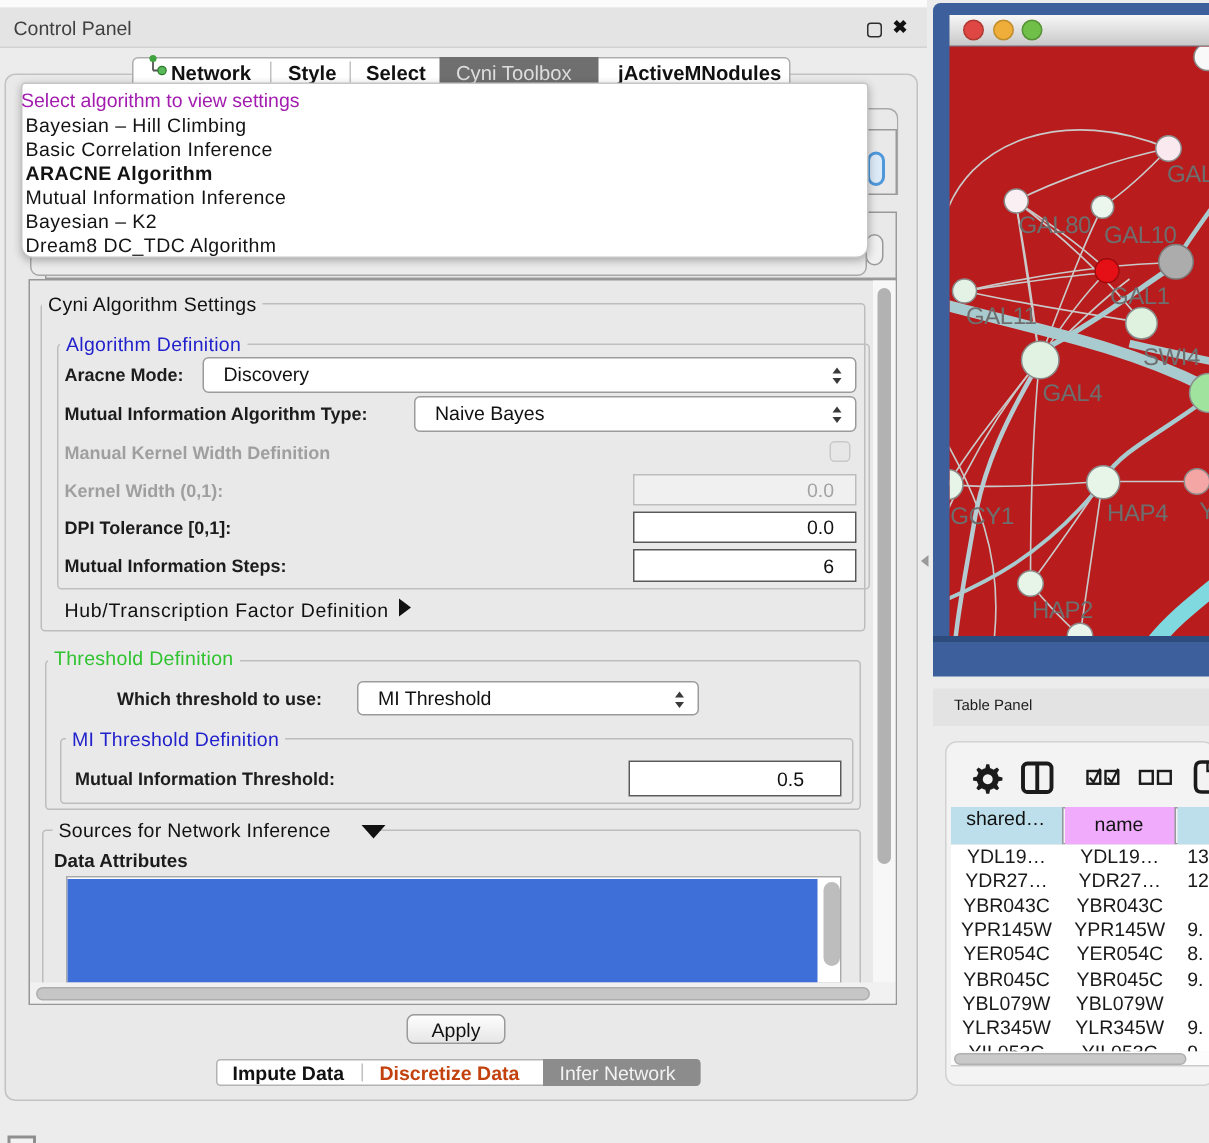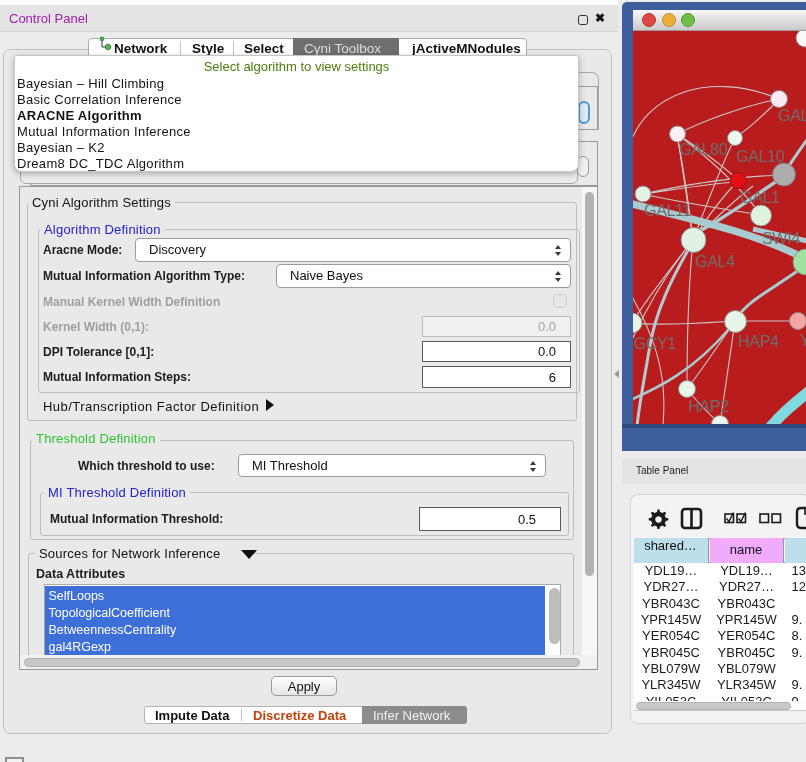--- a/index.html
+++ b/index.html
@@ -17,21 +17,21 @@
 .nfield { background:#fff; border:1.5px solid #595959; font-size:13px; color:#111; text-align:right; }
 .grp { border:1px solid #bdbdbd; border-radius:3px; }
 .gtitle { position:absolute; background:#E9E9E9; padding:0 4px; font-size:13px; letter-spacing:0.2px; white-space:nowrap; }
 </style>
 </head>
 <body>
 <div id="stage">
 
 <div class="abs" style="left:0;top:0;width:618px;height:5px;background:#FBFBFB;"></div>
 <div class="abs" style="left:0;top:5px;width:618px;height:27px;background:#E4E4E4;border-bottom:1px solid #d2d2d2;"></div>
-<div class="abs" style="left:9px;top:11px;font-size:13px;color:#a21caf;">Control Panel</div>
+<div class="abs" style="left:9px;top:11px;font-size:13px;color:#404040;">Control Panel</div>
 <div class="abs" style="left:578px;top:14.5px;width:10px;height:10px;border:1.6px solid #2e2e2e;border-radius:2.5px;background:transparent;"></div>
 <div class="abs" style="left:595px;top:12px;font-size:12px;font-weight:bold;color:#111;line-height:12px;">✖</div>
 
 <div class="abs" style="left:3px;top:49px;width:608.5px;height:685px;background:#E9E9E9;border:1px solid #c2c2c2;border-radius:7px;"></div>
 
 <div class="abs" style="left:560px;top:72px;width:38.5px;height:58px;border-top:1px solid #a8a8a8;border-right:1px solid #a8a8a8;border-radius:0 7px 0 0;"></div>
 <div class="abs" style="left:30px;top:86px;width:568px;height:44px;border:1px solid #9a9a9a;"></div>
 <div class="abs" style="left:578px;top:101px;width:12px;height:23px;border:2.5px solid #4E97D9;border-radius:6px;background:#DCE9F7;"></div>
 <div class="abs" style="left:30px;top:141px;width:568px;height:45px;border:1px solid #9a9a9a;"></div>
 <div class="abs" style="left:577px;top:156px;width:12px;height:21px;border:1.5px solid #999;border-radius:6px;background:#F0F0F0;"></div>
@@ -85,60 +85,59 @@
 <div class="abs nfield" style="left:422px;top:341px;width:149px;height:21px;padding:2px 14px 0 0;">0.0</div>
 <div class="abs lbl" style="left:43px;top:370px;">Mutual Information Steps:</div>
 <div class="abs nfield" style="left:422px;top:366px;width:149px;height:22px;padding:3px 14px 0 0;">6</div>
 
 <div class="abs" style="left:43px;top:399px;font-size:13px;letter-spacing:0.45px;color:#111;">Hub/Transcription Factor Definition</div>
 <div class="abs" style="left:266px;top:399px;width:0;height:0;border-left:8px solid #111;border-top:6px solid transparent;border-bottom:6px solid transparent;"></div>
 
 <div class="abs grp" style="left:30px;top:440px;width:544px;height:100px;"></div>
 <div class="abs gtitle" style="left:32px;top:431px;color:#2FC32F;">Threshold Definition</div>
 <div class="abs lbl" style="left:78px;top:459px;">Which threshold to use:</div>
-<div class="abs combo" style="left:238px;top:454px;width:308px;height:23px;">
+<div class="abs combo" style="left:238px;top:454px;width:228px;height:23px;">
       <span class="ctext">MI Threshold</span>
       <span class="arr">
         <i class="u"></i>
         <i class="d"></i>
       </span>
     </div>
 
 <div class="abs grp" style="left:40px;top:492px;width:529px;height:44px;"></div>
 <div class="abs gtitle" style="left:44px;top:485px;color:#2222CC;">MI Threshold Definition</div>
 <div class="abs lbl" style="left:50px;top:512px;">Mutual Information Threshold:</div>
 <div class="abs nfield" style="left:419px;top:507px;width:142px;height:24px;padding:4px 24px 0 0;">0.5</div>
 
 <div class="abs grp" style="left:28px;top:553px;width:546px;height:110px;"></div>
 <div class="abs gtitle" style="left:35px;top:546px;color:#111;padding-right:30px;">Sources for Network Inference</div>
 <div class="abs" style="left:241px;top:550px;width:0;height:0;border-top:9px solid #111;border-left:8.5px solid transparent;border-right:8.5px solid transparent;"></div>
 <div class="abs lbl" style="left:36px;top:567px;font-size:12.5px;">Data Attributes</div>
 <div class="abs" style="left:44px;top:584px;width:517px;height:72px;background:#fff;border:1px solid #a9a9a9;"></div>
 <div class="abs" style="left:45px;top:586px;width:500px;height:69px;background:#3E6FD8;"></div>
-<div class="abs" style="left:48.5px;top:588px;font-size:12.5px;color:#fff;line-height:17px;">SelfLoops<br>TopologicalCoefficient<br>BetweennessCentrality<br>gal4RGexp</div>
 <div class="abs" style="left:549px;top:588px;width:11px;height:56px;background:#BDBDBD;border-radius:5.5px;"></div>
 
 <div class="abs" style="left:20px;top:655px;width:577px;height:14px;background:#F1F1F1;"></div>
 <div class="abs" style="left:24px;top:658px;width:556px;height:9px;background:#C6C6C6;border:1px solid #adadad;border-radius:4.5px;"></div>
 <div class="abs" style="left:581.5px;top:187px;width:15px;height:468px;background:#F7F7F7;"></div>
 <div class="abs" style="left:584.5px;top:192px;width:9.5px;height:384px;background:#B2B2B2;border-radius:5px;"></div>
 
 <div class="abs" style="left:271px;top:676px;width:66px;height:20px;border:1px solid #9a9a9a;border-radius:5px;background:linear-gradient(#FEFEFE,#E6E6E6);text-align:center;font-size:13px;color:#111;padding-top:2px;">Apply</div>
 
 <div class="abs" style="left:144px;top:706px;width:323px;height:18px;background:#fff;border:1px solid #b3b3b3;border-radius:3px;"></div>
 <div class="abs" style="left:241px;top:709px;width:1px;height:12px;background:#c0c0c0;"></div>
 <div class="abs" style="left:362px;top:706px;width:105px;height:18px;background:#8C8C8C;border-radius:0 3px 3px 0;"></div>
 <div class="abs" style="left:155px;top:708px;font-size:13px;font-weight:bold;color:#111;">Impute Data</div>
 <div class="abs" style="left:253px;top:708px;font-size:13px;font-weight:bold;color:#c2410c;">Discretize Data</div>
 <div class="abs" style="left:373px;top:708px;font-size:13px;color:#F2F2F2;">Infer Network</div>
 
 <div class="abs" style="left:5px;top:757px;width:19px;height:10px;border:2px solid #8f8f8f;background:#F2F2F2;"></div>
 
 <div class="abs" style="left:14px;top:55px;width:565px;height:117px;background:#fff;border:1px solid #c6c6c6;border-radius:3px 3px 8px 8px;box-shadow:0 2px 6px rgba(0,0,0,0.28);z-index:50;"></div>
-<div class="abs" style="left:14px;top:59px;width:565px;text-align:center;font-size:13px;color:#4d7c0f;z-index:51;">Select algorithm to view settings</div>
+<div class="abs" style="left:14px;top:59px;width:565px;font-size:13px;color:#a21caf;z-index:51;">Select algorithm to view settings</div>
 <div class="abs" style="left:17px;top:75.5px;font-size:13px;letter-spacing:0.3px;color:#131313;line-height:16.1px;z-index:51;">Bayesian – Hill Climbing<br>Basic Correlation Inference<br><b>ARACNE Algorithm</b><br>Mutual Information Inference<br>Bayesian – K2<br>Dream8 DC_TDC Algorithm</div>
 
 <div class="abs" style="left:614px;top:370px;width:0;height:0;border-right:5px solid #9a9a9a;border-top:4px solid transparent;border-bottom:4px solid transparent;"></div>
 
 <div class="abs" style="left:622px;top:2px;width:184px;height:449px;background:#3D5F9C;border-radius:5px 0 0 0;"></div>
 <div class="abs" style="left:622px;top:424px;width:184px;height:4px;background:#2E4B7E;"></div>
 <div class="abs" style="left:633px;top:10px;width:173px;height:21px;background:linear-gradient(#F7F7F7,#C9C9C9);border-bottom:1px solid #9b9b9b;"></div>
 <svg class="abs" style="left:633px;top:10px;" width="70" height="21">
 <circle cx="16" cy="10" r="6.5" fill="#DF4744" stroke="#b03a32" stroke-width="1"></circle>
 <circle cx="36" cy="10" r="6.5" fill="#EEAE39" stroke="#c08c2c" stroke-width="1"></circle>

